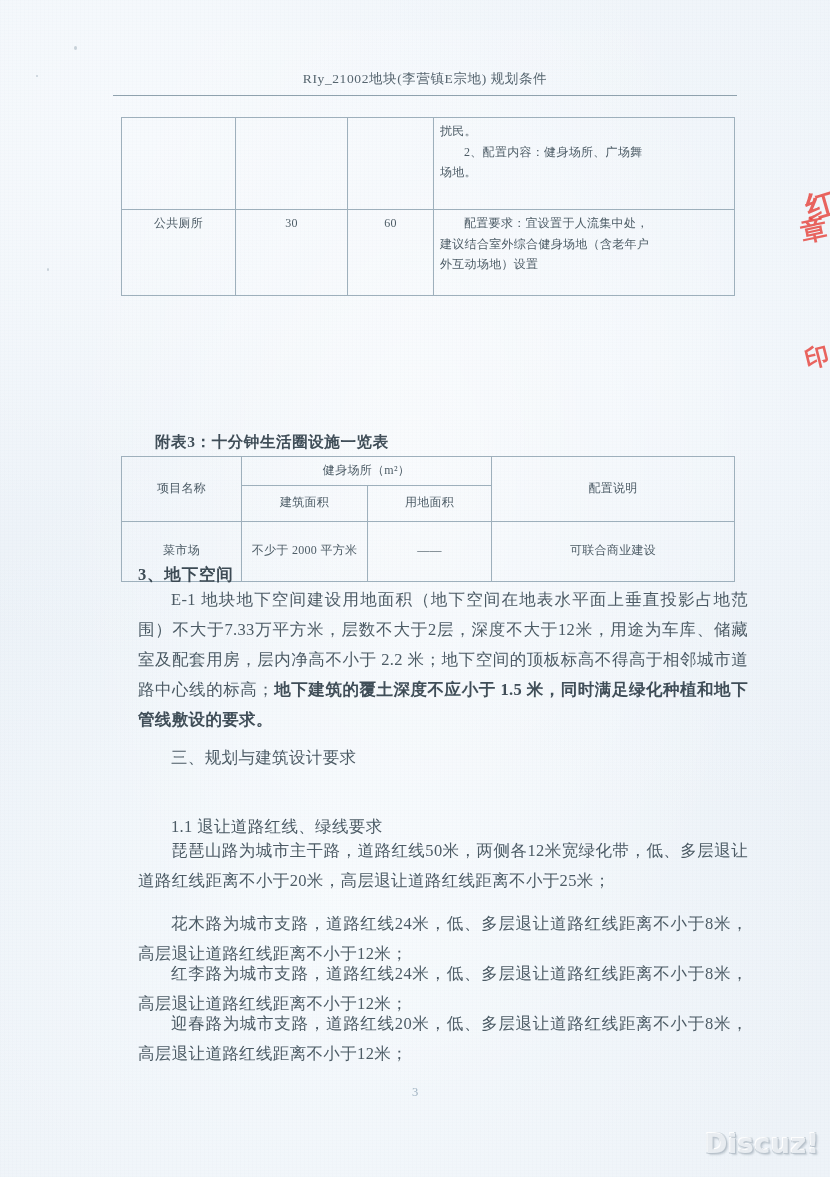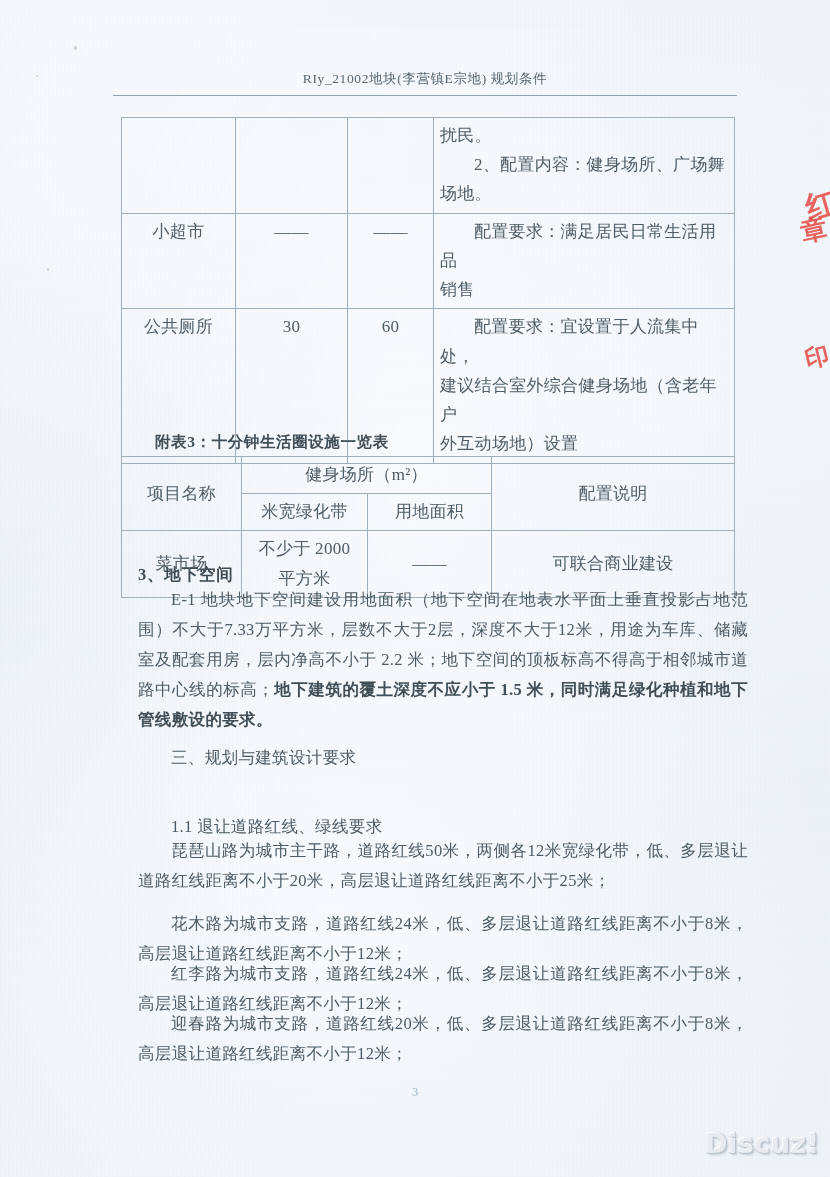--- a/index.html
+++ b/index.html
@@ -66,21 +66,21 @@
   table.doc {
     position: absolute;
     border-collapse: collapse;
     table-layout: fixed;
     color: #4d5c66;
   }
   table.doc td {
     border: 1px solid #9eb0bc;
     vertical-align: top;
     padding: 3px 6px 4px 6px;
-    font-size: 17px;
+    font-size: 12px;
     line-height: 1.72;
     letter-spacing: .3px;
   }
   td.ctr { text-align: center; vertical-align: middle; }
   .indent2 { display: block; text-indent: 2em; }
   .noindent { display: block; }
   .dash { letter-spacing: -1px; }
 
   #tbl1 { left: 121px; top: 117px; width: 613px; }
   #tbl1 col.c1 { width: 114px; }
@@ -201,29 +201,20 @@
         <td class="ctr" style="height:84px"></td>
         <td class="ctr"></td>
         <td class="ctr"></td>
         <td>
           <span class="noindent">扰民。</span>
           <span class="indent2">2、配置内容：健身场所、广场舞</span>
           <span class="noindent">场地。</span>
         </td>
       </tr>
       <tr>
-        <td class="ctr" style="height:52px">小超市</td>
-        <td class="ctr dash">——</td>
-        <td class="ctr dash">——</td>
-        <td>
-          <span class="indent2">配置要求：满足居民日常生活用品</span>
-          <span class="noindent">销售</span>
-        </td>
-      </tr>
-      <tr>
         <td class="ctr" style="height:78px">公共厕所</td>
         <td class="ctr">30</td>
         <td class="ctr">60</td>
         <td>
           <span class="indent2">配置要求：宜设置于人流集中处，</span>
           <span class="noindent">建议结合室外综合健身场地（含老年户</span>
           <span class="noindent">外互动场地）设置</span>
         </td>
       </tr>
     </tbody>
@@ -238,21 +229,21 @@
         <col class="d3">
         <col class="d4">
       </colgroup>
     <tbody>
       <tr>
         <td rowspan="2" style="height:28px">项目名称</td>
         <td colspan="2">健身场所（m²）</td>
         <td rowspan="2">配置说明</td>
       </tr>
       <tr>
-        <td style="height:28px">米宽绿化带</td>
+        <td style="height:28px">建筑面积</td>
         <td>用地面积</td>
       </tr>
       <tr>
         <td style="height:52px">菜市场</td>
         <td>不少于 2000 平方米</td>
         <td class="dash">——</td>
         <td>可联合商业建设</td>
       </tr>
     </tbody>
   </table>

